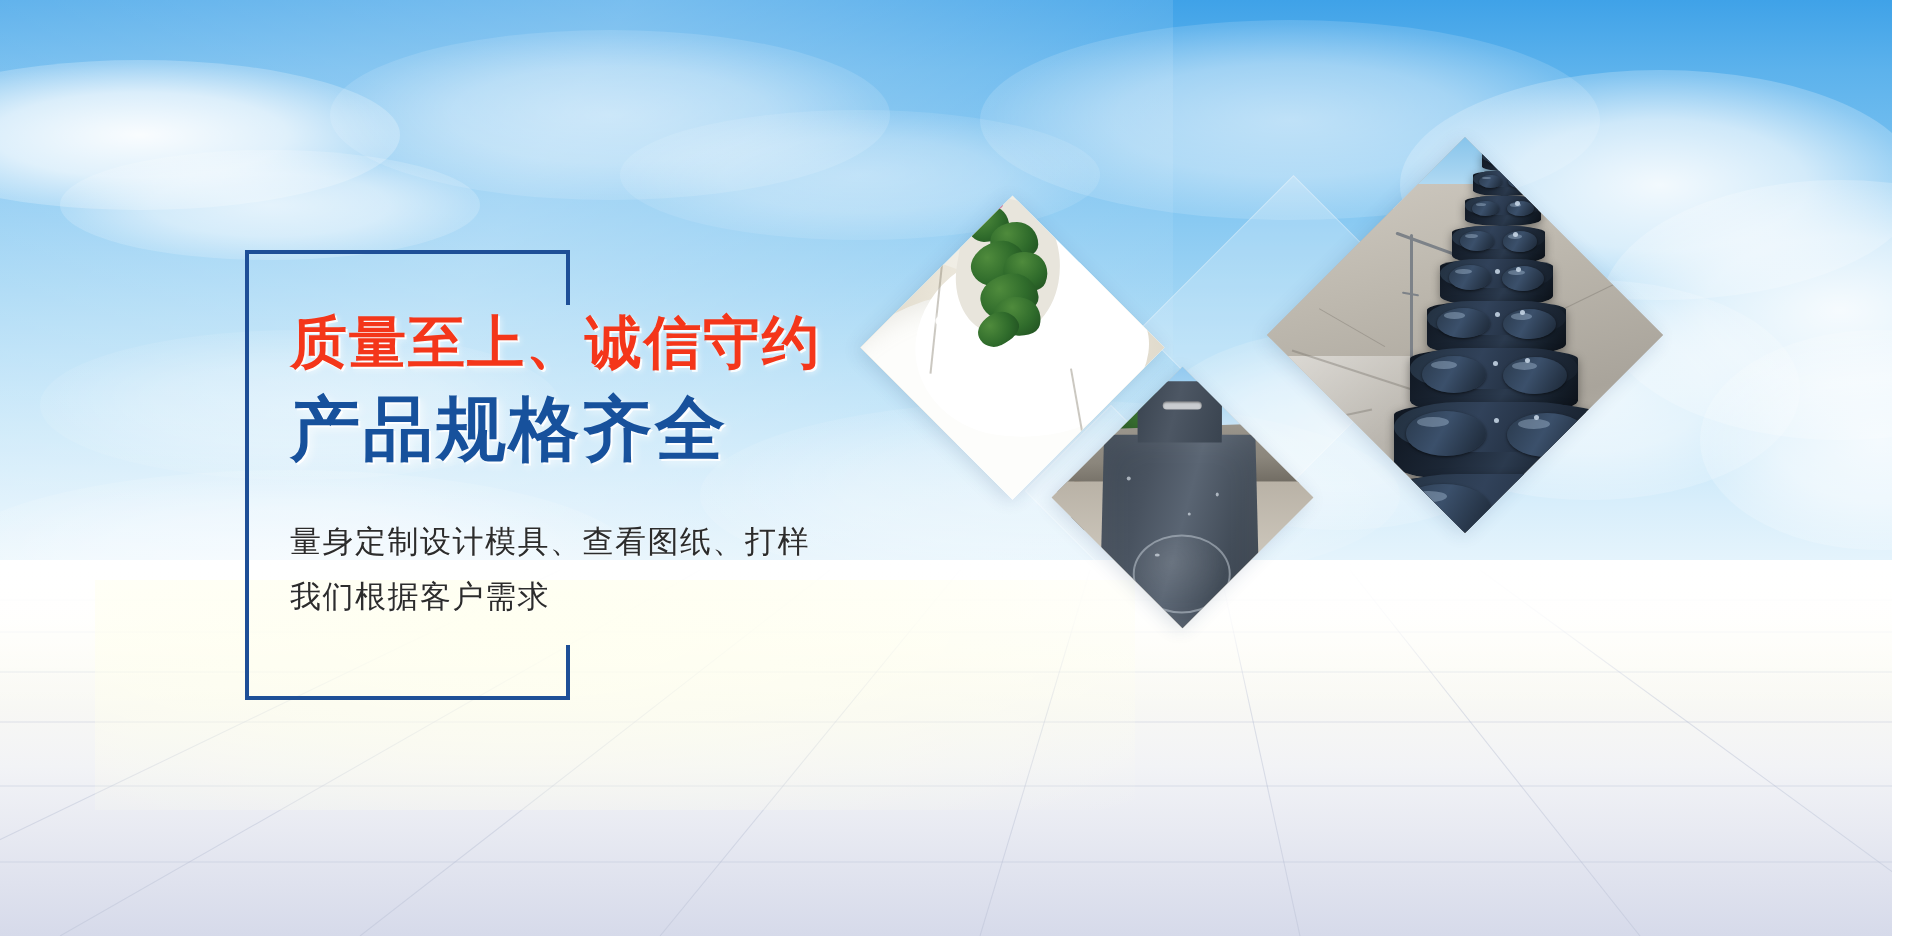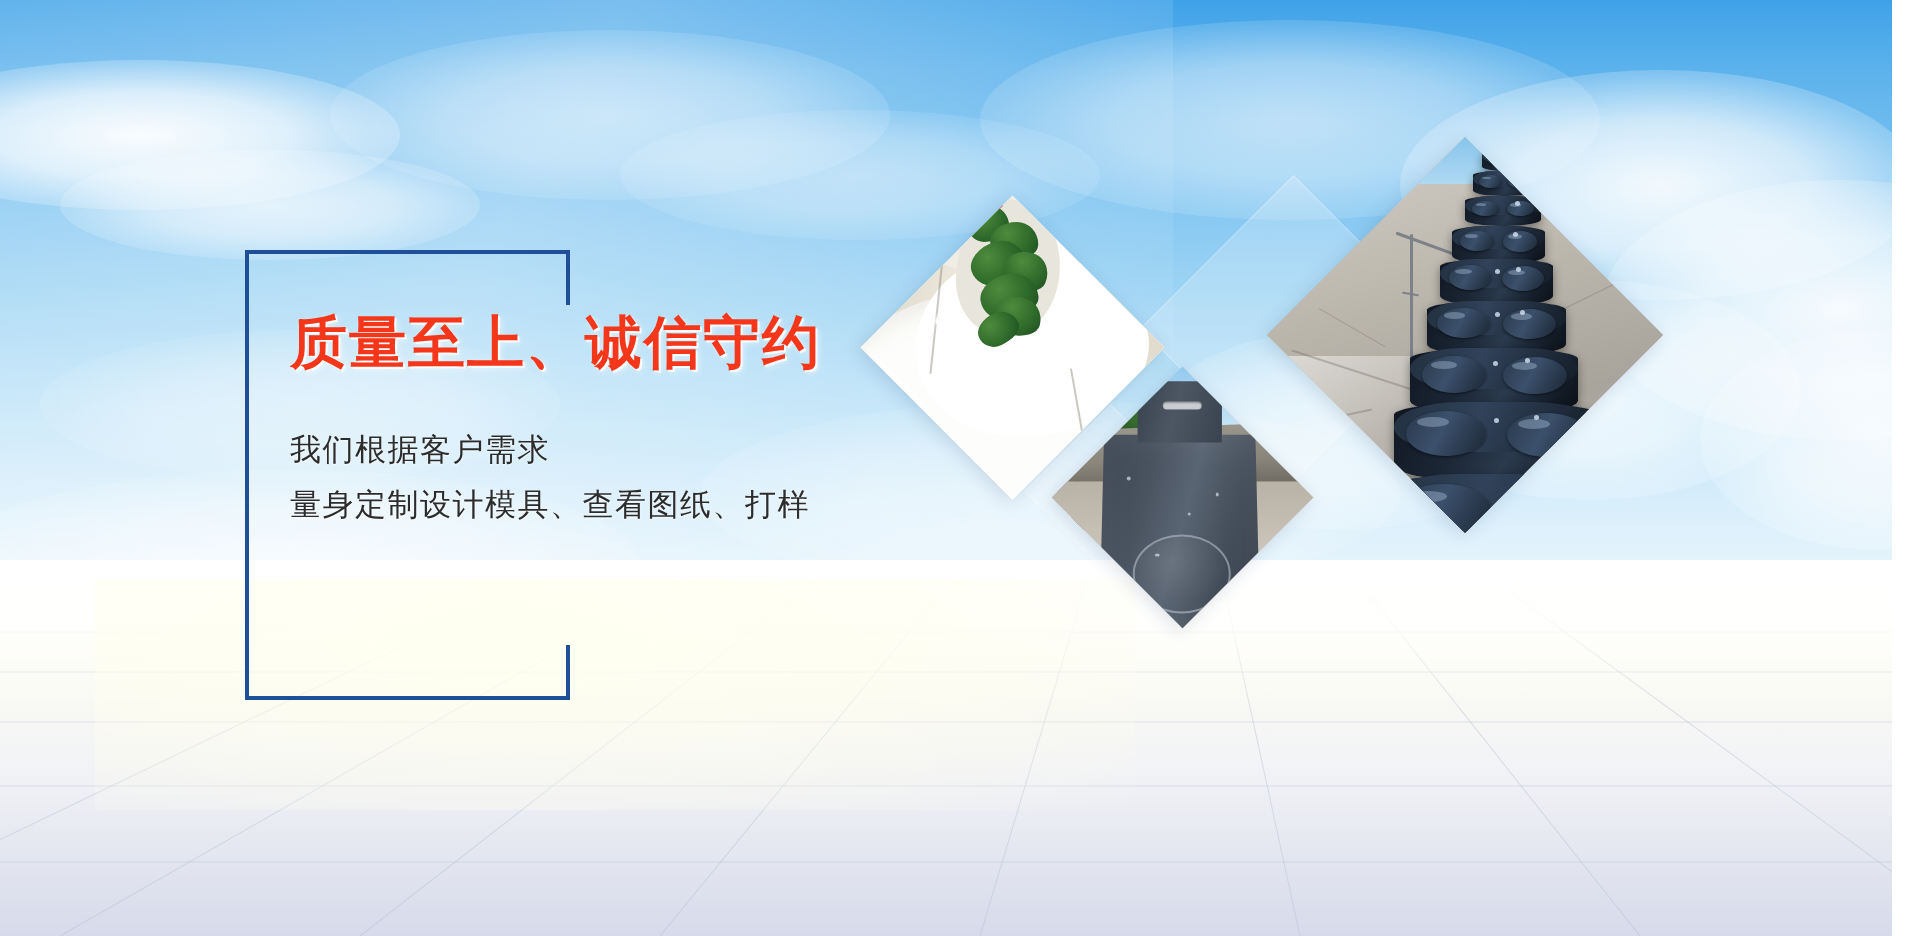--- a/index.html
+++ b/index.html
@@ -609,19 +609,20 @@
   <div class="frame">
     <div class="edge f-left"></div>
     <div class="edge f-top"></div>
     <div class="edge f-bottom"></div>
     <div class="edge f-tr"></div>
     <div class="edge f-br"></div>
   </div>
 
   <div class="text-block">
     <div class="headline-red">质量至上、诚信守约</div>
+    <div class="headline-blue">产品规格齐全</div>
     <div class="sub-lines">
+      <div>量身定制设计模具、查看图纸、打样</div>
       <div>我们根据客户需求</div>
-      <div>量身定制设计模具、查看图纸、打样</div>
     </div>
   </div>
 
 </div>
 
 </body></html>

